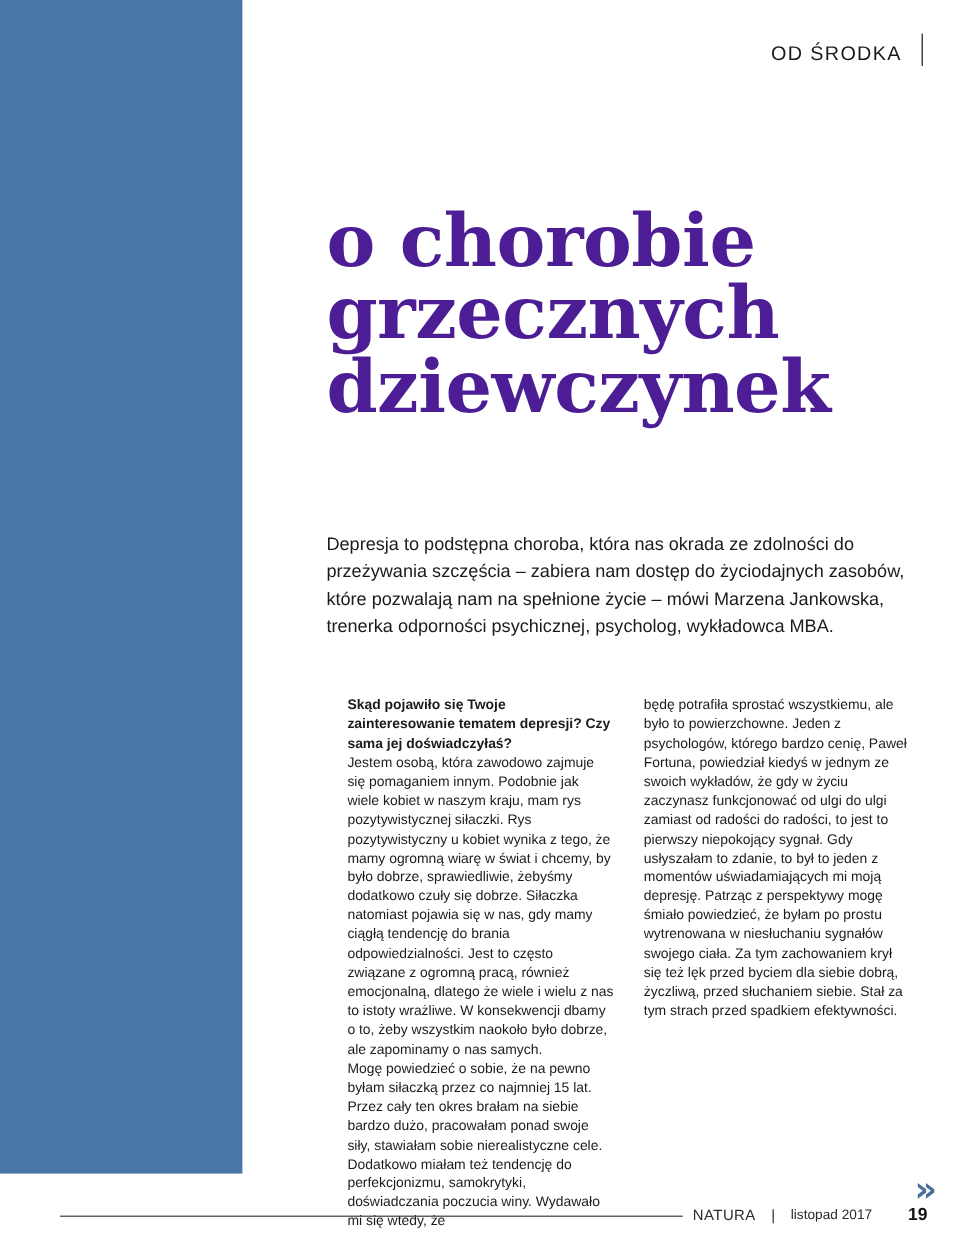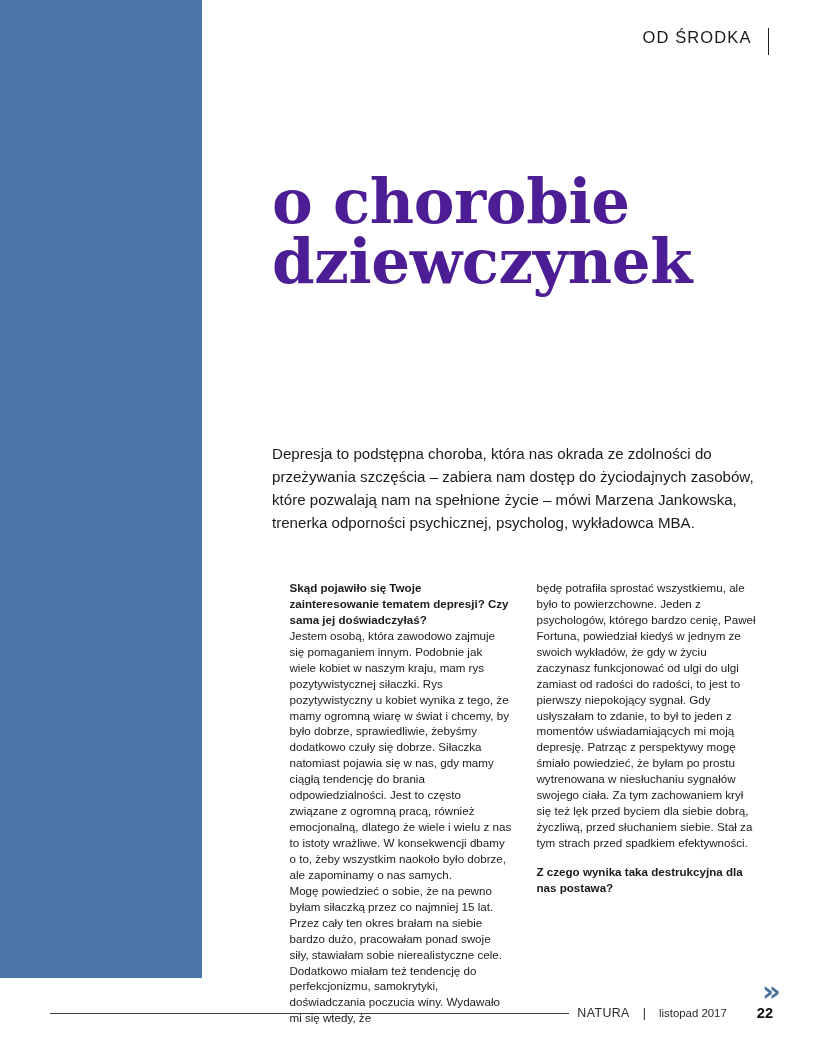--- a/index.html
+++ b/index.html
@@ -24,21 +24,21 @@
     height: 978px;
     background: #4a77a8;
   }
 
   
   #running-head {
     position: absolute;
     right: 44px;
     top: 28px;
     display: flex;
-    align-items: flex-start;
+    align-items: flex-end;
     gap: 16px;
   }
   #running-head .rh-text {
     font-size: 16.5px;
     letter-spacing: 1.1px;
     color: #1a1a1a;
     font-weight: 400;
     white-space: nowrap;
   }
   #running-head .rh-rule {
@@ -162,38 +162,38 @@
 
 <div id="sidebar-block"></div>
 
 <div id="running-head">
   <span class="rh-text">OD ŚRODKA</span>
   <span class="rh-rule"></span>
 </div>
 
 <h1 id="headline">
   <span class="hl-line">o chorobie</span>
+  <span class="hl-line">grzecznych</span>
   <span class="hl-line">dziewczynek</span>
 </h1>
 
 <p id="lead">Depresja to podstępna choroba, która nas okrada ze zdolności do przeżywania szczęścia – zabiera nam dostęp do życiodajnych zasobów, które pozwalają nam na spełnione życie – mówi Marzena Jankowska, trenerka odporności psychicznej, psycholog, wykładowca MBA.</p>
 
 <div id="body-columns">
   <div class="body-col">
     <p class="q-head">Skąd pojawiło się Twoje zainteresowanie tematem depresji? Czy sama jej doświadczyłaś?</p>
     <p>Jestem osobą, która zawodowo zajmuje się pomaganiem innym. Podobnie jak wiele kobiet w naszym kraju, mam rys pozytywistycznej siłaczki. Rys pozytywistyczny u kobiet wynika z tego, że mamy ogromną wiarę w świat i chcemy, by było dobrze, sprawiedliwie, żebyśmy dodatkowo czuły się dobrze. Siłaczka natomiast pojawia się w nas, gdy mamy ciągłą tendencję do brania odpowiedzialności. Jest to często związane z ogromną pracą, również emocjonalną, dlatego że wiele i wielu z nas to istoty wrażliwe. W konsekwencji dbamy o to, żeby wszystkim naokoło było dobrze, ale zapominamy o nas samych.</p>
     <p>Mogę powiedzieć o sobie, że na pewno byłam siłaczką przez co najmniej 15 lat. Przez cały ten okres brałam na siebie bardzo dużo, pracowałam ponad swoje siły, stawiałam sobie nierealistyczne cele. Dodatkowo miałam też tendencję do perfekcjonizmu, samokrytyki, doświadczania poczucia winy. Wydawało mi się wtedy, że</p>
   </div>
   <div class="body-col">
     <p>będę potrafiła sprostać wszystkiemu, ale było to powierzchowne. Jeden z psychologów, którego bardzo cenię, Paweł Fortuna, powiedział kiedyś w jednym ze swoich wykładów, że gdy w życiu zaczynasz funkcjonować od ulgi do ulgi zamiast od radości do radości, to jest to pierwszy niepokojący sygnał. Gdy usłyszałam to zdanie, to był to jeden z momentów uświadamiających mi moją depresję. Patrząc z perspektywy mogę śmiało powiedzieć, że byłam po prostu wytrenowana w niesłuchaniu sygnałów swojego ciała. Za tym zachowaniem krył się też lęk przed byciem dla siebie dobrą, życzliwą, przed słuchaniem siebie. Stał za tym strach przed spadkiem efektywności.</p>
-    <p class="q-head spaced">Z czego wynika taka destrukcyjna dla nas postawa?</p>
   </div>
 </div>
 
 <div id="next-chevron">»</div>
 
 <div id="footer">
   <span class="foot-rule"></span>
   <span class="foot-brand">NATURA</span>
   <span class="foot-sep">|</span>
   <span class="foot-issue">listopad 2017</span>
-  <span class="foot-page">22</span>
+  <span class="foot-page">19</span>
 </div>
 
 </body></html>

